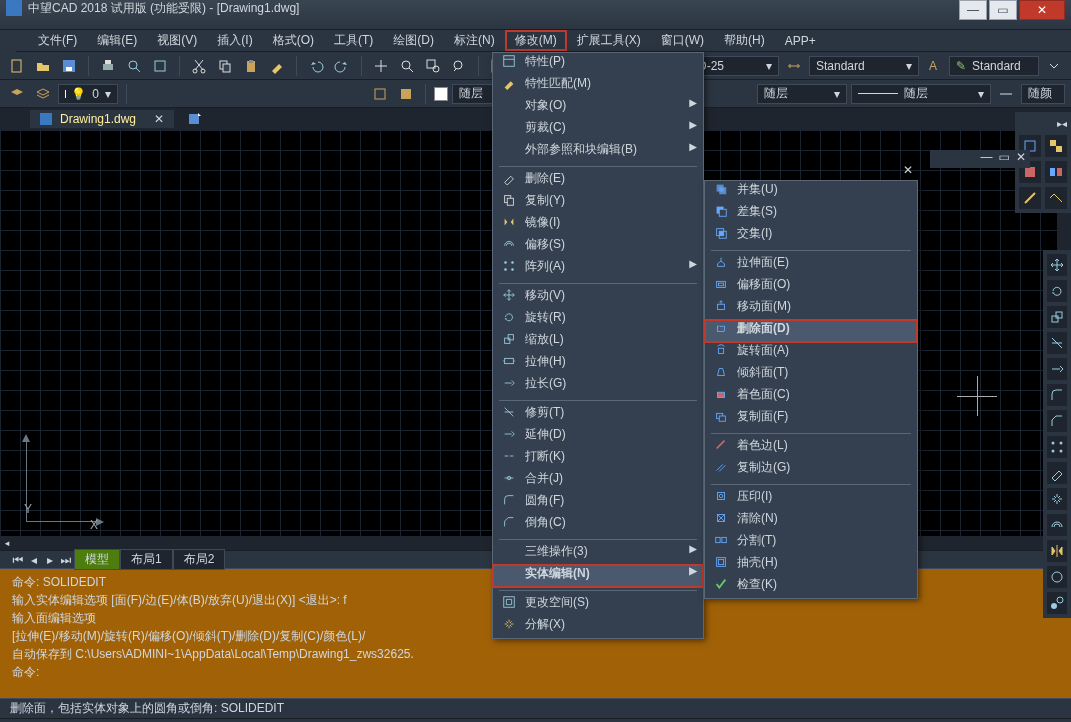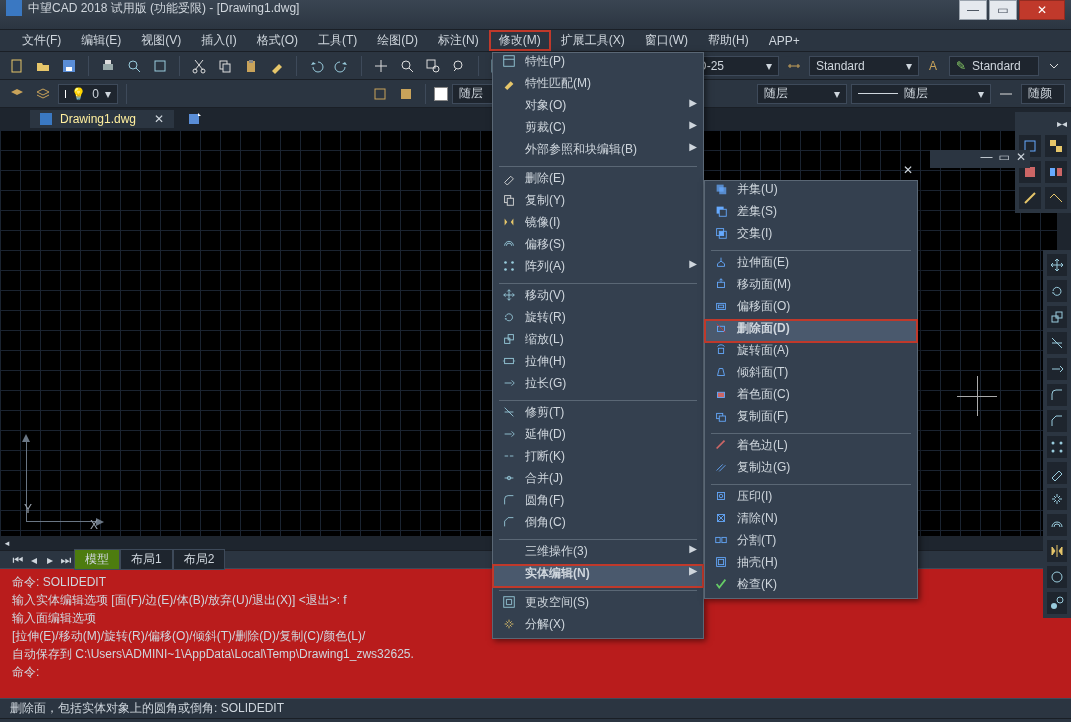--- a/index.html
+++ b/index.html
@@ -7,21 +7,21 @@
 
 
 .titlebar { height: 30px; background: linear-gradient(#3a4552,#2b3541); display: flex; align-items: flex-start; padding: 0 6px; border-bottom: 1px solid #1a1f26; }
 .titlebar .app-icon { width: 16px; height: 16px; background: #3a78c2; margin-right: 6px; }
 .titlebar .title { color: #d0d6dd; flex: 1; }
 .titlebar .win-btns { display: flex; }
 .titlebar .win-btn { width: 28px; height: 20px; background: #e5e9ee; margin-left: 2px; display: flex; align-items: center; justify-content: center; border: 1px solid #9aa3ad; color: #3a4250; }
 .titlebar .win-btn.close { background: #c0392b; color: #fff; border-color: #922b21; width: 46px; }
 
 
-.menubar { height: 22px; background: #2b3541; display: flex; align-items: stretch; padding-left: 12px; border-bottom: 1px solid #1a1f26; }
+.menubar { height: 22px; background: #2b3541; display: flex; align-items: stretch; padding-left: 12px; border-bottom: 1px solid #1a1f26; margin-left: 16px; }
 .menubar .mitem { color: #cfd6dd; padding: 0 10px; display: flex; align-items: center; cursor: default; }
 .menubar .mitem.highlight { outline: 2px solid #c0392b; outline-offset: -2px; }
 
 
 .toolbar { height: 28px; background: #2b3541; display: flex; align-items: center; padding: 0 6px; gap: 4px; border-bottom: 1px solid #1a1f26; }
 .toolbar .sep { width: 1px; height: 20px; background: #3e4a5a; margin: 0 4px; }
 .tbtn { width: 22px; height: 22px; display: flex; align-items: center; justify-content: center; color: #cfd6dd; }
 .tbtn svg { width: 16px; height: 16px; }
 .combo { height: 20px; background: #1e252e; border: 1px solid #3e4a5a; color: #cfd6dd; display: flex; align-items: center; padding: 0 6px; gap: 6px; }
 .combo .caret { margin-left: auto; }
@@ -59,21 +59,21 @@
 
 .float-hdr { position:absolute; left:930px; top:150px; height:18px; width:100px; background:#2b3541; display:flex; justify-content:flex-end; gap:6px; color:#cfd6dd; padding:0 4px; }
 
 
 .layout-tabs { height: 18px; background: #2b3541; display:flex; align-items:center; padding-left:10px; gap:0; border-top:1px solid #1a1f26; }
 .layout-tabs .ltab { padding: 1px 10px; color:#cfd6dd; background:#1e252e; border:1px solid #3e4a5a; }
 .layout-tabs .ltab.active { background:#4d7c0f; }
 .layout-tabs .lbtn { width:16px; height:16px; color:#cfd6dd; display:flex; align-items:center; justify-content:center; }
 
 
-.cmdwin { height: 130px; background: #b91c1c; color: #cfd6dd; font-family: SimSun, monospace; padding: 4px 12px; border-top:1px solid #3e4a5a; overflow:hidden; line-height: 18px; }
+.cmdwin { height: 130px; background: #a16207; color: #cfd6dd; font-family: SimSun, monospace; padding: 4px 12px; border-top:1px solid #3e4a5a; overflow:hidden; line-height: 18px; }
 .cmdwin .line { white-space: pre; }
 
 
 .statusbar { height: 22px; background: #2b3541; color:#cfd6dd; display:flex; align-items:center; padding:0 10px; border-top:1px solid #1a1f26; }
 .statusbar2 { height: 20px; background: #2b3541; color:#cfd6dd; display:flex; align-items:center; padding:0 10px; border-top:1px solid #3e4a5a; }
 
 
 .dropdown { position: absolute; background: #34404f; border: 1px solid #5a6775; box-shadow: 2px 2px 6px rgba(0,0,0,.5); }
 .dd-item { display: flex; align-items: flex-start; height: 22px; padding: 0 18px 0 8px; color: #cfd6dd; gap: 8px; position: relative; }
 .dd-item:hover, .dd-item.hover { background: #4a596d; }
@@ -741,35 +741,35 @@
         <svg viewBox="0 0 16 16">
           <path d="M4 10l4-3 4 3v3H4z" fill="none" stroke="#6af"></path>
           <path d="M8 7V3" stroke="#6af"></path>
         </svg>
       </span>
       <span>拉伸面(E)</span>
     </div>
     <div class="dd-item">
       <span class="dd-icon">
         <svg viewBox="0 0 16 16">
+          <rect x="3" y="5" width="10" height="7" fill="none" stroke="#6af"></rect>
+          <rect x="5" y="7" width="6" height="3" fill="none" stroke="#6af"></rect>
+        </svg>
+      </span>
+      <span>偏移面(O)</span>
+    </div>
+    <div class="dd-item">
+      <span class="dd-icon">
+        <svg viewBox="0 0 16 16">
           <rect x="4" y="6" width="8" height="6" fill="none" stroke="#6af"></rect>
           <path d="M8 6V2M6 4l2-2 2 2" stroke="#6af" fill="none"></path>
         </svg>
       </span>
       <span>移动面(M)</span>
     </div>
-    <div class="dd-item">
-      <span class="dd-icon">
-        <svg viewBox="0 0 16 16">
-          <rect x="3" y="5" width="10" height="7" fill="none" stroke="#6af"></rect>
-          <rect x="5" y="7" width="6" height="3" fill="none" stroke="#6af"></rect>
-        </svg>
-      </span>
-      <span>偏移面(O)</span>
-    </div>
     <div class="dd-item hover red-box">
       <span class="dd-icon">
         <svg viewBox="0 0 16 16">
           <rect x="4" y="6" width="8" height="6" fill="none" stroke="#6af"></rect>
           <path d="M3 3l10 10" stroke="#c33"></path>
         </svg>
       </span>
       <span>删除面(D)</span>
     </div>
     <div class="dd-item">

